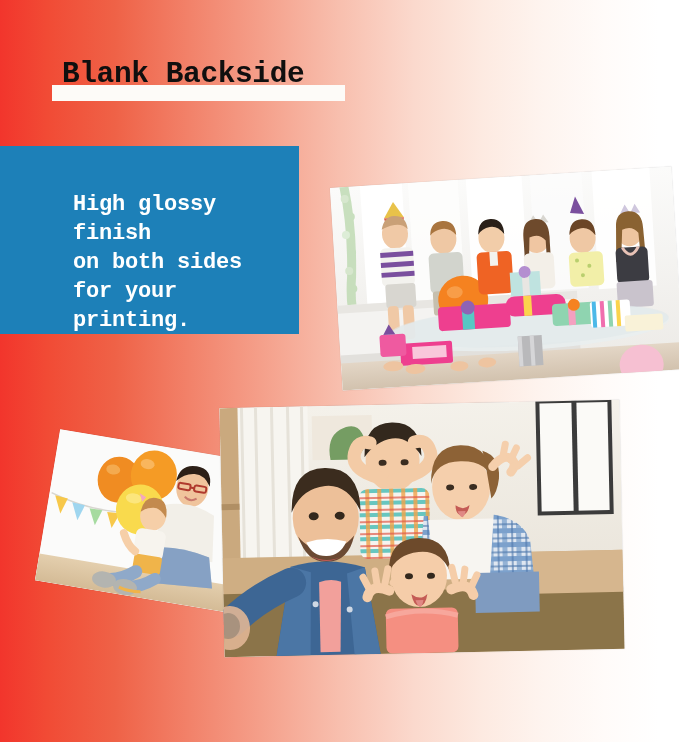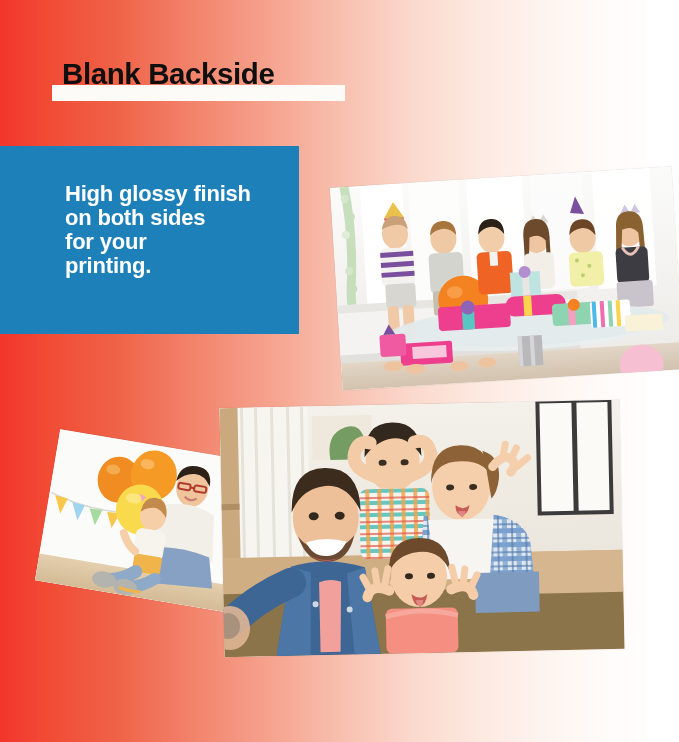--- a/index.html
+++ b/index.html
@@ -6,21 +6,21 @@
     margin: 0;
     padding: 0;
     background: #ffffff;
   }
   #stage {
     position: relative;
     width: 679px;
     height: 742px;
     overflow: hidden;
     background: #ffffff;
-    font-family: Liberation Sans, sans-serif;
+    font-family: Liberation Mono, monospace;
   }
   
   #bg-gradient {
     position: absolute;
     left: 0; top: 0;
     width: 679px; height: 742px;
     background: linear-gradient(90deg,
        #f2352c 0%,
        #f14b35 7%,
        #ef6247 17%,
@@ -67,25 +67,25 @@
     left: 0px;
     top: 146px;
     width: 299px;
     height: 188px;
     background: #1d80b8;
   }
   #blue-panel-text {
     position: absolute;
     left: 57px;
     top: 28px;
-    margin: 8px;
+    margin: 16px;
     color: #ffffff;
     font-size: 22px;
     font-weight: bold;
-    line-height: 24px;
+    line-height: 29px;
     letter-spacing: -0.2px;
     white-space: pre-line;
   }
   
   .photo {
     position: absolute;
     overflow: hidden;
     background: #ffffff;
     box-shadow: 0 0 1px rgba(0,0,0,0.25);
   }

